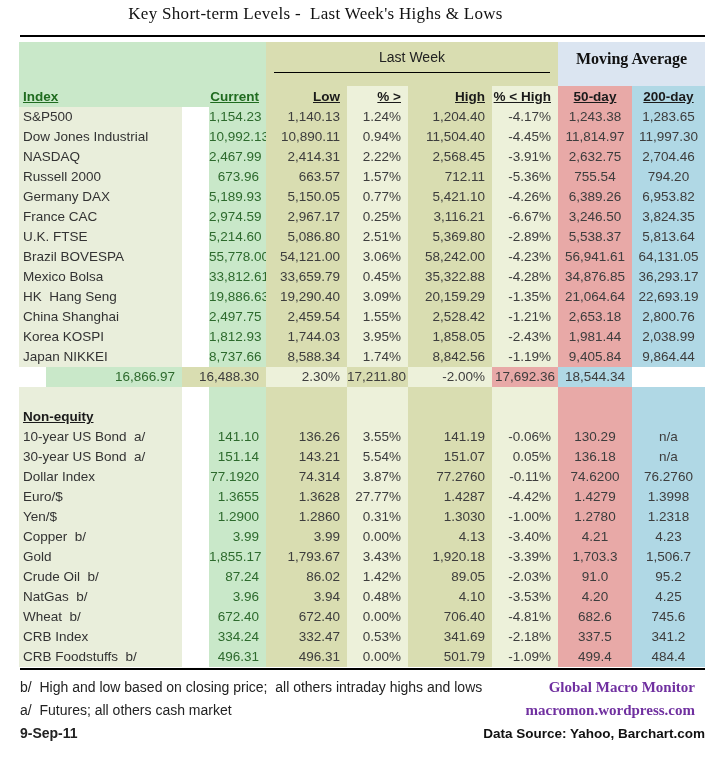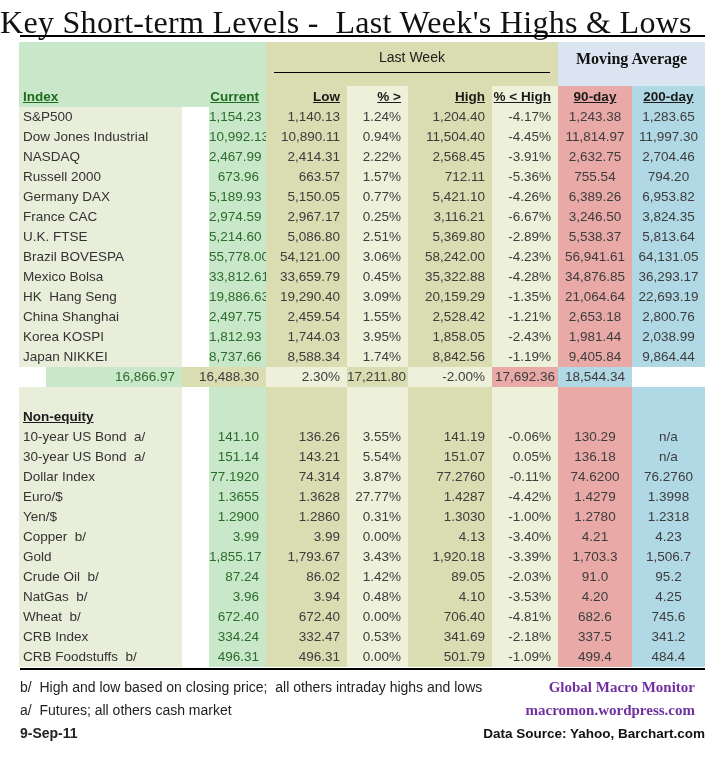--- a/index.html
+++ b/index.html
@@ -15,21 +15,21 @@
     --green-txt:#2d6a2d;
     --purple:#7030a0;
   }
   html,body{margin:0;padding:0;background:#ffffff;}
   #app{
     position:relative;width:723px;height:757px;background:#ffffff;
     font-family:"Liberation Sans",sans-serif;color:var(--txt);overflow:hidden;
   }
   .title{
     position:absolute;top:4px;left:0;width:631px;text-align:center;
-    font-family:"Liberation Serif",serif;font-size:32px;color:#111;
+    font-family:"Liberation Serif",serif;font-size:17px;color:#111;
     letter-spacing:0.3px;white-space:pre;
   }
   .rule{position:absolute;left:20px;width:685px;height:2px;background:#000;}
   .rule-top{top:35px;}
   .rule-bottom{top:668px;}
 
   .tablewrap{position:absolute;left:19px;top:42px;width:686px;}
   .trow{display:grid;grid-template-columns:var(--cols);}
 
   
@@ -103,21 +103,21 @@
         <span>Moving Average</span>
       </div>
     </div>
     <div class="trow hband2">
       <div class="cell c0 hb-index"><span>Index</span></div>
       <div class="cell c1 hb-current"><span>Current</span></div>
       <div class="cell c2 hb-low"><span>Low</span></div>
       <div class="cell c3 hb-pal"><span>% &gt; Low</span></div>
       <div class="cell c4 hb-high"><span>High</span></div>
       <div class="cell c5 hb-pbh"><span>% &lt; High</span></div>
-      <div class="cell c6 hb-ma50"><span>90-day</span></div>
+      <div class="cell c6 hb-ma50"><span>50-day</span></div>
       <div class="cell c7 hb-ma200"><span>200-day</span></div>
     </div>
     <div id="table-body">
         <div class="trow brow">
           <div class="cell c0">S&amp;P500</div>
           <div class="cell c1">1,154.23</div>
           <div class="cell c2">1,140.13</div>
           <div class="cell c3">1.24%</div>
           <div class="cell c4">1,204.40</div>
           <div class="cell c5">-4.17%</div>

